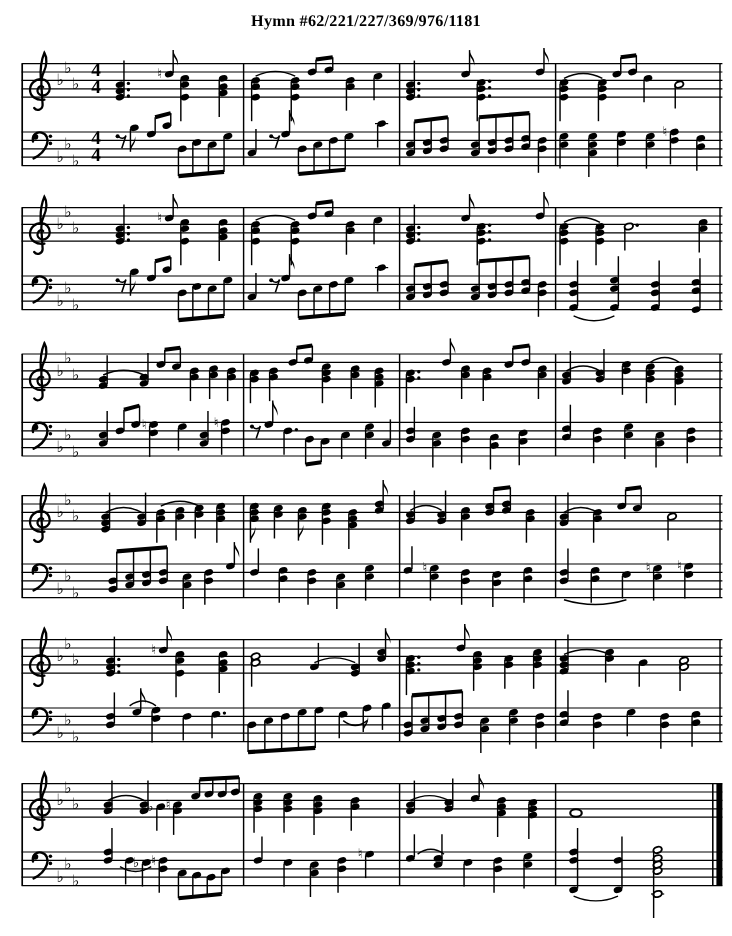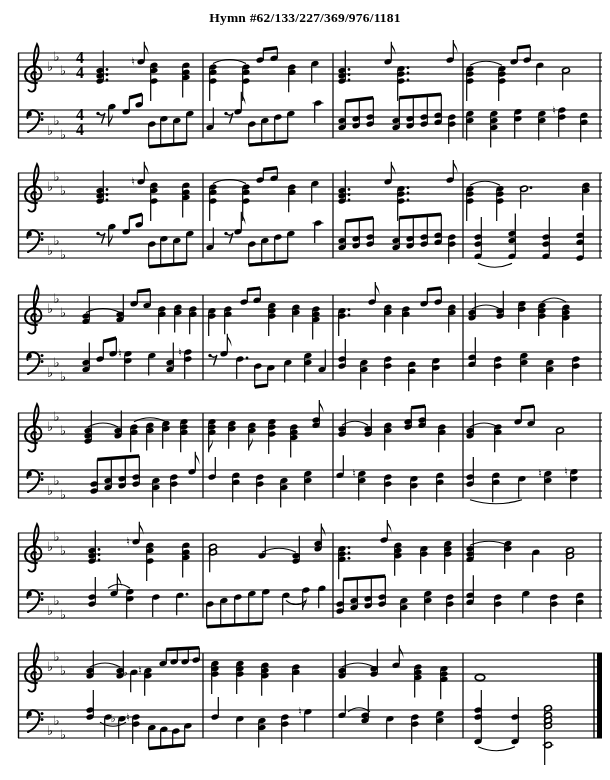--- a/index.html
+++ b/index.html
@@ -6,21 +6,21 @@
   .page{position:relative;width:610px;height:780px;background:#fff;margin:0 auto;overflow:hidden;
         font-family:"Liberation Serif", serif;}
   .title{position:absolute;top:10px;left:0;width:610px;text-align:center;
          font-size:13.5px;font-weight:bold;color:#000;margin:0;letter-spacing:.2px;}
   svg{position:absolute;left:0;top:0;}
 </style>
 </head>
 <body>
 
 <div class="page">
-  <h1 class="title">Hymn #62/133/227/369/976/1181</h1>
+  <h1 class="title">Hymn #62/221/227/369/976/1181</h1>
   <svg id="score" width="610" height="780" viewBox="0 0 610 780">
       <g>
         <line x1="18" y1="53" x2="602" y2="53" stroke="#000000" stroke-width="1"></line>
         <line x1="18" y1="60" x2="602" y2="60" stroke="#000000" stroke-width="1"></line>
         <line x1="18" y1="67" x2="602" y2="67" stroke="#000000" stroke-width="1"></line>
         <line x1="18" y1="74" x2="602" y2="74" stroke="#000000" stroke-width="1"></line>
         <line x1="18" y1="81" x2="602" y2="81" stroke="#000000" stroke-width="1"></line>
         <line x1="18" y1="110" x2="602" y2="110" stroke="#000000" stroke-width="1"></line>
         <line x1="18" y1="117" x2="602" y2="117" stroke="#000000" stroke-width="1"></line>
         <line x1="18" y1="124" x2="602" y2="124" stroke="#000000" stroke-width="1"></line>

